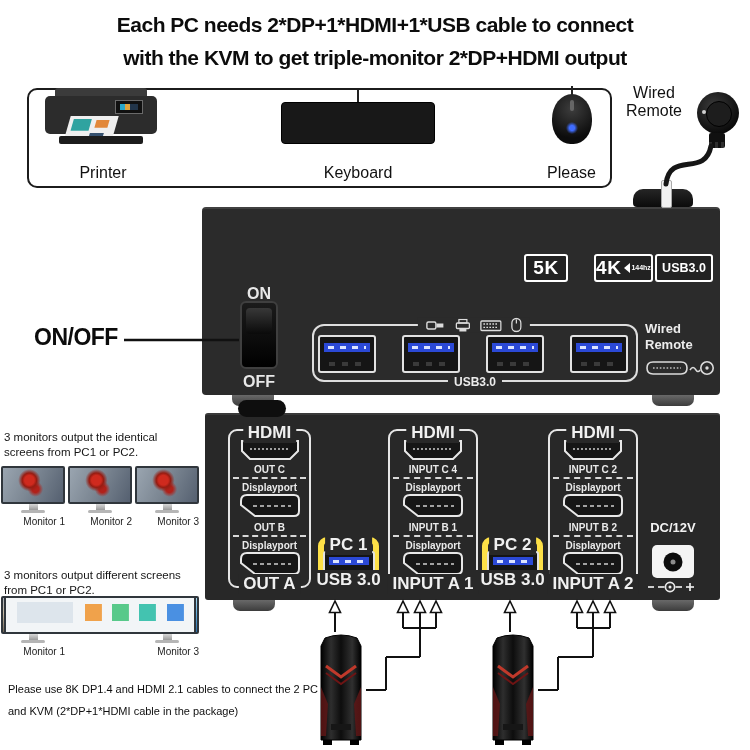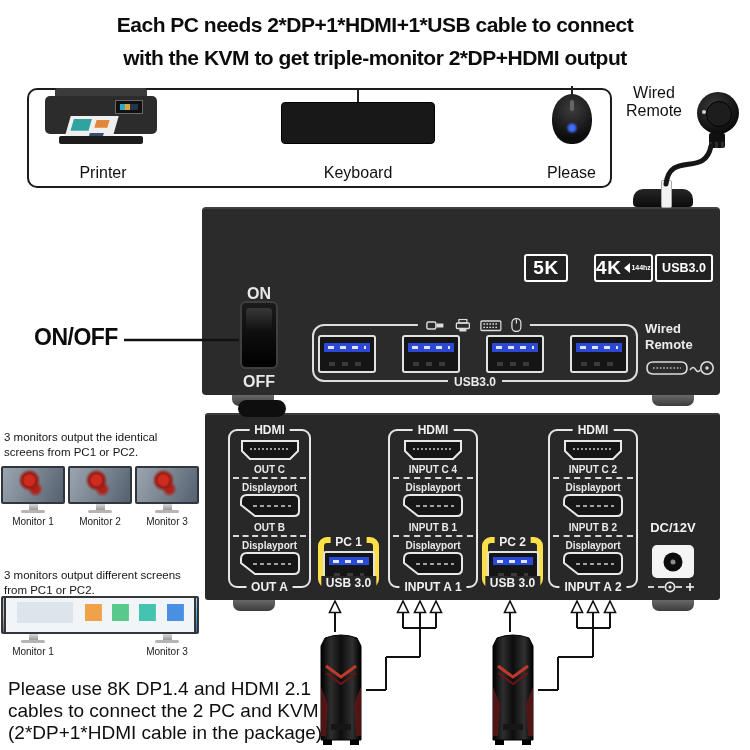--- a/index.html
+++ b/index.html
@@ -89,56 +89,56 @@
   .usbport .pins{position:absolute;left:8px;right:8px;top:9px;height:3px;
                  background:repeating-linear-gradient(90deg,#dce4ff 0 6px,transparent 6px 12px);}
   .usbport .cts{position:absolute;left:9px;right:9px;bottom:5px;height:4px;
                 background:repeating-linear-gradient(90deg,#3a3a3a 0 6px,transparent 6px 13px);}
   
   .wr-front{position:absolute;left:443px;top:112px;color:#ececec;font-size:13px;font-weight:700;line-height:16px;}
   
   .pcol{position:absolute;top:14px;height:159px;border:2px solid #e6e6e6;border-radius:9px;box-sizing:border-box;}
   .pcgroup{position:absolute;top:122px;height:51px;border:6px solid #fde047;border-radius:9px;box-sizing:border-box;}
   .inlabel{position:absolute;left:50%;transform:translateX(-50%);background:#282828;padding:0 5px;
-           color:#f0f0f0;font-size:12px;font-weight:700;white-space:nowrap;z-index:2;}
+           color:#f0f0f0;font-size:17px;font-weight:700;white-space:nowrap;z-index:2;}
   .inlabel.top{top:-8px;} .inlabel.bot{bottom:-8px;}
   .plabel{position:absolute;left:0;width:100%;text-align:center;color:#eaeaea;font-size:10px;font-weight:600;white-space:nowrap;}
   .dash{position:absolute;left:3px;right:3px;border-top:2px dashed #d8d8d8;}
   .portsvg{position:absolute;left:50%;transform:translateX(-50%);}
   .usbport.rear{position:absolute;left:50%;transform:translateX(-50%);top:8px;width:52px;height:31px;}
   .usbport.rear .tongue{top:4px;height:8px;} .usbport.rear .pins{top:7px;} .usbport.rear .cts{bottom:3px;}
   .dc-label{position:absolute;left:440px;top:105px;width:56px;text-align:center;color:#f2f2f2;font-size:13px;font-weight:700;}
   .dc-jack{position:absolute;left:447px;top:130px;width:42px;height:33px;background:#f4f4f4;border-radius:5px;}
   .dc-jack .hole{position:absolute;left:50%;top:50%;transform:translate(-50%,-50%);width:19px;height:19px;border-radius:50%;background:#0d0d0d;}
   .dc-jack .pin{position:absolute;left:50%;top:50%;transform:translate(-50%,-50%);width:5px;height:5px;border-radius:50%;background:#8c8c8c;}
   
   .mode-h{position:absolute;left:4px;font-size:18px;font-weight:bold;color:#0c0c0c;}
   .mode-d{position:absolute;left:4px;width:196px;font-size:11.5px;line-height:15px;color:#161616;}
   .monrow{position:absolute;left:1px;display:flex;gap:3px;}
-  .mon{width:64px;text-align:center;}
+  .mon{width:64px;text-align:right;}
   .scr{height:38px;border:2px solid #30363c;border-radius:2px;box-sizing:border-box;background-repeat:no-repeat;}
   .stand{width:9px;height:6px;background:linear-gradient(#d8d8d8,#9a9a9a);margin:0 auto;}
   .mbase{width:24px;height:3px;background:#b5b5b5;margin:0 auto;border-radius:2px;}
   .mlbl{font-size:10px;margin-top:3px;color:#222;}
   .scr.spider{background-color:#7d8894;background-image:
       radial-gradient(circle at 44% 36%,#cf2a1e 0 12%,#961c12 18%,transparent 28%),
       radial-gradient(circle at 54% 62%,#b0211a 0 9%,transparent 20%),
       linear-gradient(115deg,#9aa5b0 0%,#7d8894 45%,#556070 100%);}
   .scr.mount{background-image:linear-gradient(165deg,#aab1b9 0%,#c8bba4 30%,#8e8272 55%,#5d5347 78%,#3c342b 100%);}
   .scr.dash{background-color:#f2f5f7;background-image:
       linear-gradient(#f0a24b,#f0a24b),linear-gradient(#58c98a,#58c98a),
       linear-gradient(#43c3b0,#43c3b0),linear-gradient(#4a90e2,#4a90e2),
       linear-gradient(#dde5ec,#dde5ec);
       background-size:9% 50%,9% 50%,9% 50%,9% 50%,30% 62%;
       background-position:46% 36%,62% 36%,78% 36%,94% 36%,8% 30%;}
   .scr.ocean{background-image:
       radial-gradient(circle at 68% 42%,#17324e 0 9%,transparent 15%),
       linear-gradient(180deg,#a9d9f1 0%,#5aa7d8 50%,#2b6da5 100%);}
   
-  .footer{position:absolute;left:8px;top:678px;width:322px;font-size:19px;line-height:22px;color:#0e0e0e;}
+  .footer{position:absolute;left:8px;top:678px;width:322px;font-size:11px;line-height:22px;color:#0e0e0e;}
   
   .tower{position:absolute;width:52px;height:114px;z-index:1;}
   
   #overlay{position:absolute;left:0;top:0;width:750px;height:750px;z-index:10;pointer-events:none;}
 </style>
 </head>
 <body>
 
 <div id="stage">
 

